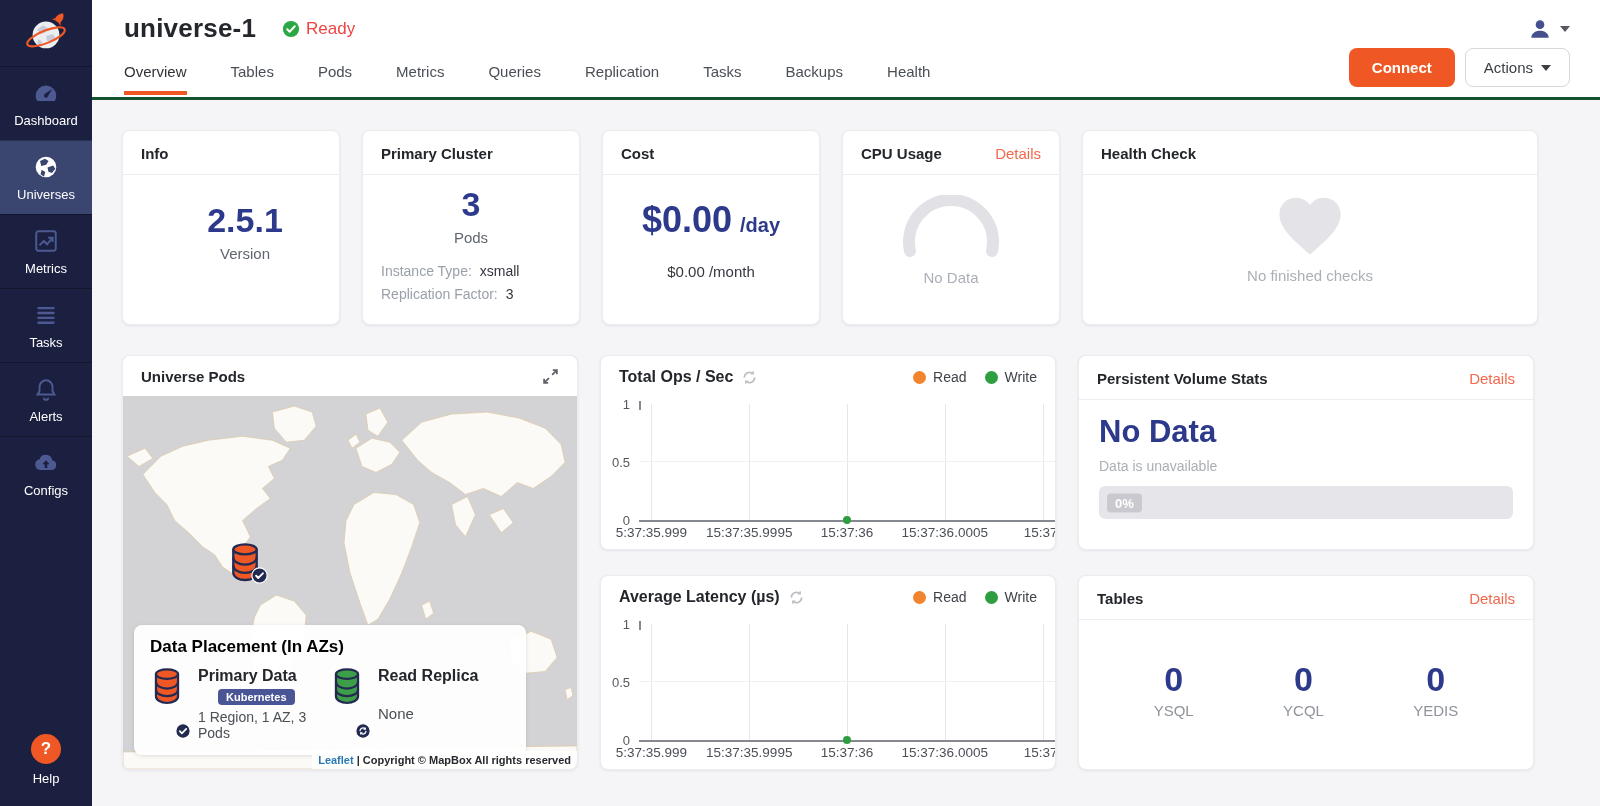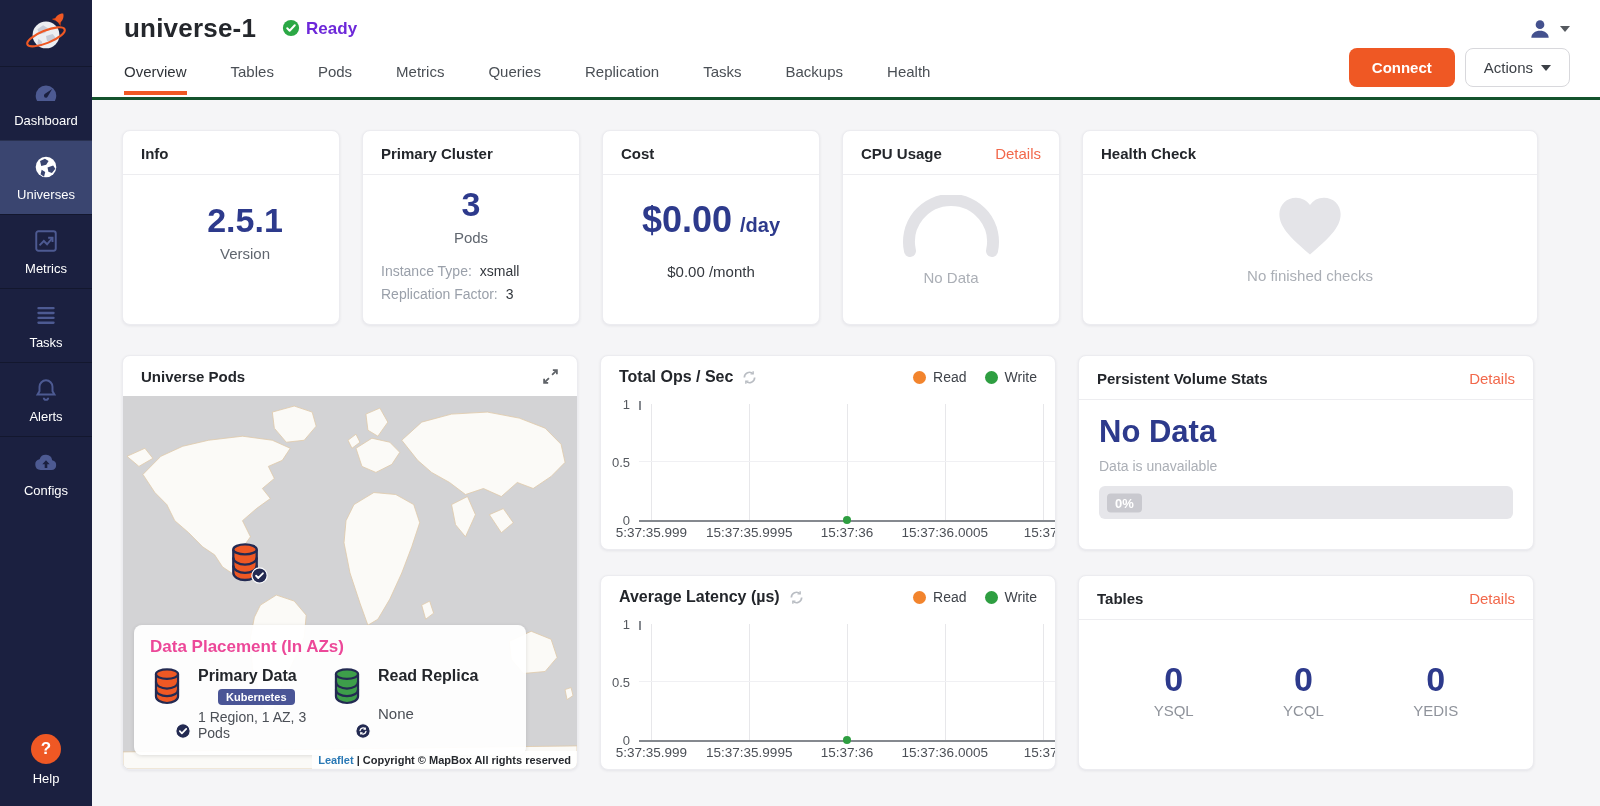--- a/index.html
+++ b/index.html
@@ -19,22 +19,22 @@
   .help-item { --bg:#1b2040; display:flex; flex-direction:column; align-items:center; padding:12px 0 20px; cursor:pointer; }
   .help-circle { width:30px; height:30px; border-radius:50%; background:#EF5824; color:#fff;
     display:flex; align-items:center; justify-content:center; font-weight:bold; font-size:17px; }
   .help-item .nav-label { color:#fff; font-size:13px; margin-top:7px; }
 
   
   .main { flex:1; display:flex; flex-direction:column; min-width:0; }
   .topbar { background:#fff; padding:0 30px 0 32px; border-bottom:3px solid #14532d; }
   .title-row { display:flex; align-items:center; padding-top:13px; }
   .uni-title { font-size:26px; font-weight:bold; color:#24272c; letter-spacing:.2px; }
-  .status-badge { display:flex; gap:6px; margin-left:26px; color:#6d28d9;
-    font-size:17px; font-weight:bold; }
+  .status-badge { display:flex; align-items:center; gap:6px; margin-left:26px; color:#ef4444;
+    font-size:17px; font-weight:normal; }
   .user-menu { margin-left:auto; display:flex; align-items:center; gap:7px; cursor:pointer; }
   .caret { width:0; height:0; border-left:5px solid transparent; border-right:5px solid transparent;
     border-top:6px solid #55595f; }
   .tabs-row { display:flex; align-items:center; margin-top:4px; }
   .tab { margin-right:44px; padding:12px 0 15px; font-size:15px; color:#4a4f55; cursor:pointer; }
   .tab.active { color:#2f3338; border-bottom:4px solid #EF5824; padding-bottom:11px; }
   .hdr-btns { margin-left:auto; display:flex; gap:10px; padding-bottom:10px; }
   .btn-connect { background:#EF5824; color:#fff; border:none; border-radius:8px; padding:10px 23px;
     font-size:15px; font-weight:bold; cursor:pointer; font-family:inherit; }
   .btn-actions { background:#fff; color:#3c4046; border:1px solid #d8d8dc; border-radius:8px;
@@ -97,21 +97,21 @@
   .tcount .lbl { font-size:15px; color:#8f939b; margin-top:3px; }
 
   
   .map-card { grid-row:1 / span 2; height:415px; display:flex; flex-direction:column; }
   .map-head { display:flex; align-items:center; justify-content:space-between; padding:12px 18px 11px; }
   .map-area { position:relative; flex:1; background:#d3d3d5; overflow:hidden; }
   .map-area svg.world { display:block; width:100%; height:100%; }
   .map-marker { position:absolute; left:104px; top:146px; width:40px; }
   .placement { position:absolute; left:11px; bottom:14px; width:392px; background:rgba(255,255,255,.94);
     border-radius:8px; padding:12px 16px 14px; box-shadow:0 1px 4px rgba(0,0,0,.12); }
-  .placement-title { font-size:17px; font-weight:bold; color:#ec4899; }
+  .placement-title { font-size:17px; font-weight:bold; color:#000000; }
   .placement-row { display:flex; margin-top:10px; }
   .pcol { display:flex; flex:1; }
   .pcol .dbicon { width:36px; flex-shrink:0; position:relative; }
   .ptext { margin-left:12px; }
   .plabel { font-size:16px; font-weight:bold; color:#23262b; }
   .pbadge { display:inline-block; background:#4a5596; color:#fff; font-size:11px; font-weight:bold;
     padding:2px 8px; border-radius:4px; margin-top:4px;margin-left:20px; }
   .pdetail { font-size:14px; color:#4b4f56; margin-top:4px; }
   .attribution { position:absolute; right:0; bottom:0; background:rgba(255,255,255,.85);
     font-size:11px; font-weight:bold; color:#26292e; padding:3px 6px; }

